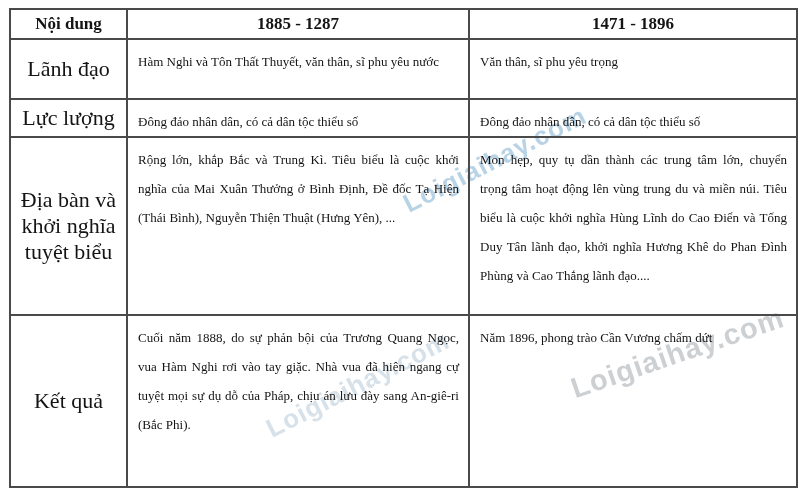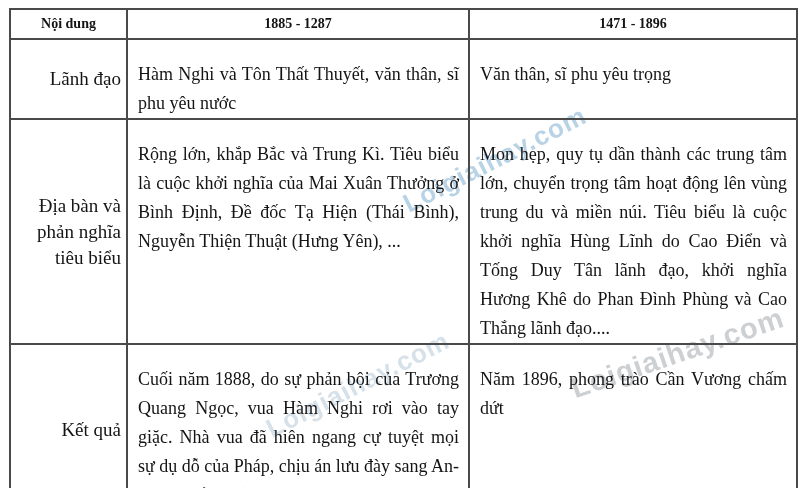--- a/index.html
+++ b/index.html
@@ -24,40 +24,40 @@
     z-index: 2;
     background: transparent;
   }
   table.cmp, table.cmp th, table.cmp td {
     border: 2px solid #4a4a4a;
   }
   table.cmp { border-color: #3c3c3c; }
 
   th.head {
     height: 26px;
-    font-size: 14px;
+    font-size: 17px;
     font-weight: bold;
     text-align: center;
     vertical-align: middle;
     padding: 1px 4px;
   }
   td.rowlabel {
-    font-size: 19px;
+    font-size: 22px;
     font-weight: normal;
-    text-align: right;
+    text-align: center;
     vertical-align: middle;
     line-height: 26px;
     padding: 2px 5px;
   }
   td.content {
-    font-size: 18px;
+    font-size: 13px;
     text-align: justify;
     vertical-align: top;
     line-height: 29px;
-    padding: 20px 9px 0 10px;
+    padding: 7px 9px 0 10px;
   }
   tr.r-leader   { height: 60px;  }
   tr.r-force    { height: 27px;  }
   tr.r-area     { height: 178px; }
   tr.r-result   { height: 172px; }
 
   
   .wm {
     position: absolute;
     z-index: 1;
@@ -109,22 +109,27 @@
         <th class="head">1885 - 1287</th>
         <th class="head">1471 - 1896</th>
       </tr>
     </thead>
     <tbody>
       <tr class="r-leader">
         <td class="rowlabel">Lãnh đạo</td>
         <td class="content">Hàm Nghi và Tôn Thất Thuyết, văn thân, sĩ phu yêu nước</td>
         <td class="content">Văn thân, sĩ phu yêu trọng</td>
       </tr>
+      <tr class="r-force">
+        <td class="rowlabel">Lực lượng</td>
+        <td class="content">Đông đảo nhân dân, có cả dân tộc thiểu số</td>
+        <td class="content">Đông đảo nhân dân, có cả dân tộc thiểu số</td>
+      </tr>
       <tr class="r-area">
-        <td class="rowlabel">Địa bàn và phản nghĩa tiêu biểu</td>
+        <td class="rowlabel">Địa bàn và khởi nghĩa tuyệt biểu</td>
         <td class="content">Rộng lớn, khắp Bắc và Trung Kì. Tiêu biểu là cuộc khởi nghĩa của Mai Xuân Thưởng ở Bình Định, Đề đốc Tạ Hiện (Thái Bình), Nguyễn Thiện Thuật (Hưng Yên), ...</td>
         <td class="content">Mon hẹp, quy tụ dần thành các trung tâm lớn, chuyển trọng tâm hoạt động lên vùng trung du và miền núi. Tiêu biểu là cuộc khởi nghĩa Hùng Lĩnh do Cao Điển và Tống Duy Tân lãnh đạo, khởi nghĩa Hương Khê do Phan Đình Phùng và Cao Thắng lãnh đạo....</td>
       </tr>
       <tr class="r-result">
         <td class="rowlabel">Kết quả</td>
         <td class="content">Cuối năm 1888, do sự phản bội của Trương Quang Ngọc, vua Hàm Nghi rơi vào tay giặc. Nhà vua đã hiên ngang cự tuyệt mọi sự dụ dỗ của Pháp, chịu án lưu đày sang An-giê-ri (Bắc Phi).</td>
         <td class="content">Năm 1896, phong trào Cần Vương chấm dứt</td>
       </tr>
     </tbody>
   </table>

